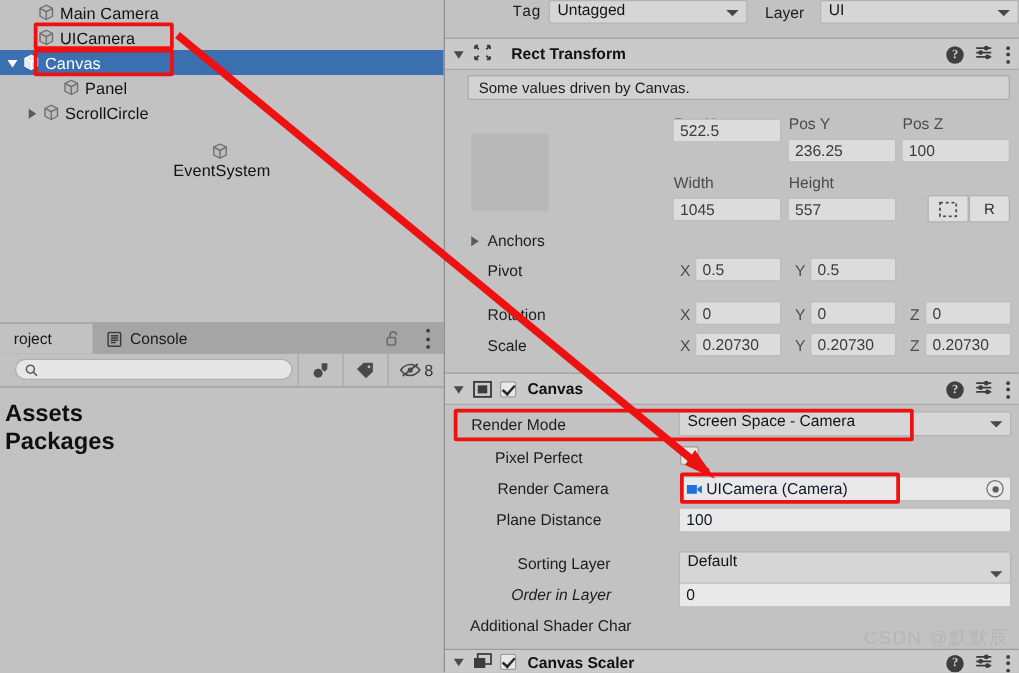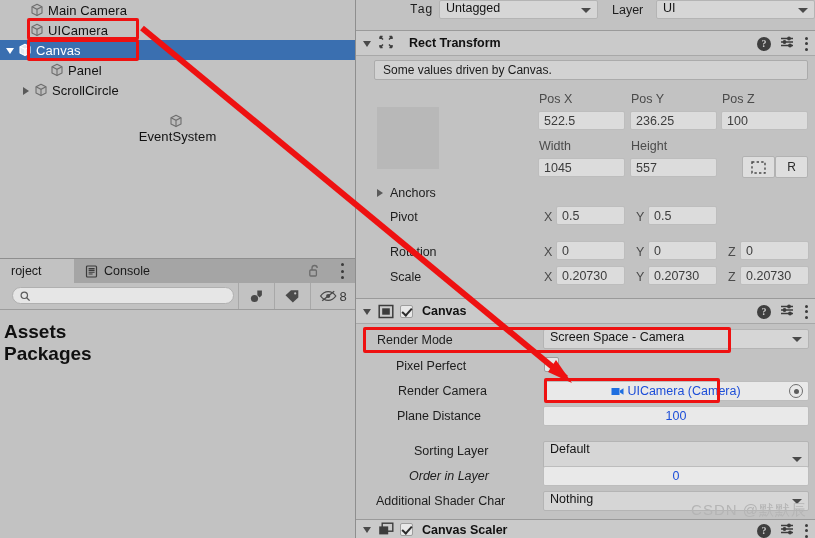--- a/index.html
+++ b/index.html
@@ -58,21 +58,21 @@
   .tagrow{position:absolute;left:0;top:0;width:459px;height:22px;}
   .lbl{position:absolute;font-size:12.5px;color:#1d1d1d;white-space:nowrap;}
   .lbl.dim{color:#4b4b4b;}
 
   .dropdown{position:absolute;background:#d6d6d6;border:1px solid #b4b4b4;box-sizing:border-box;border-radius:2px;
     display:flex;padding:0 6px;font-size:12.5px;color:#141414;}
   .dropdown .caret{position:absolute;right:6px;top:50%;margin-top:-2px;
     border-left:5px solid transparent;border-right:5px solid transparent;border-top:5px solid #4a4a4a;}
   .field{position:absolute;background:#dcdcdc;border:1px solid #bdbdbd;box-sizing:border-box;border-radius:2px;
     display:flex;align-items:center;padding:0 5px;font-size:12.5px;color:#3c3c3c;}
-  .field.white{background:#e9e9e9;color:#1d4ed8;justify-content:center;}
+  .field.white{background:#e9e9e9;color:#0f172a;}
 
   .comp-header{position:absolute;left:0;width:459px;height:24px;background:#cacaca;border-top:1px solid #9a9a9a;border-bottom:1px solid #a8a8a8;display:flex;align-items:center;}
   .comp-title{font-size:12.5px;font-weight:bold;color:#111;}
   .chk{width:13px;height:13px;background:#e8e8e8;border:1px solid #9d9d9d;box-sizing:border-box;position:relative;border-radius:2px;}
   .chk.on::after{content:"";position:absolute;left:3px;top:0px;width:4px;height:8px;border:solid #2b2b2b;border-width:0 2px 2px 0;transform:rotate(42deg);}
   .hdr-icons{position:absolute;right:7px;top:4px;display:flex;align-items:center;gap:9px;}
   .help-ico{width:14px;height:14px;border-radius:50%;background:#3f3f3f;color:#cfcfcf;font-size:10px;font-weight:bold;display:flex;align-items:center;justify-content:center;font-family:"Liberation Serif",serif;}
 
   .infobox{position:absolute;background:#d2d2d2;border:1px solid #ababab;box-sizing:border-box;border-radius:2px;
     display:flex;align-items:center;padding:0 8px;font-size:12px;color:#1b1b1b;}
@@ -282,21 +282,21 @@
     </div>
 
     <div class="infobox" style="left:18px;top:60px;width:434px;height:20px;">Some values driven by Canvas.</div>
 
     <div class="preview-sq" style="left:21px;top:107px;width:62px;height:62px;"></div>
 
     <span class="lbl dim" style="left:183px;top:92px;text-align:right;">Pos X</span>
     <span class="lbl dim" style="left:275px;top:92px;">Pos Y</span>
     <span class="lbl dim" style="left:366px;top:92px;">Pos Z</span>
 
-    <div class="field" style="left:182px;top:111px;width:87px;height:19px;">
+    <div class="field" style="left:182px;top:95px;width:87px;height:19px;">
         <span>522.5</span>
       </div>
     <div class="field" style="left:274px;top:111px;width:87px;height:19px;">
         <span>236.25</span>
       </div>
     <div class="field" style="left:365px;top:111px;width:87px;height:19px;">
         <span>100</span>
       </div>
 
     <span class="lbl dim" style="left:183px;top:139px;">Width</span>
@@ -418,24 +418,20 @@
       <span>Default</span>
       <span class="caret"></span>
     </div>
 
     <span class="lbl" style="left:53px;top:469px;font-style:italic;">Order in Layer</span>
     <div class="field white" style="left:187px;top:466px;width:266px;height:20px;">
         <span>0</span>
       </div>
 
     <span class="lbl" style="left:20px;top:494px;">Additional Shader Char</span>
-    <div class="dropdown" style="left:187px;top:491px;width:266px;height:20px;">
-      <span>Nothing</span>
-      <span class="caret"></span>
-    </div>
 
     <div class="comp-header" style="top:519px;height:19px;border-bottom:none;">
       <span class="foldout open dark" style="margin-left:5px;"></span>
       <span style="margin-left:4px;display:flex;">
         <svg width="16" height="15" viewBox="0 0 16 15">
             <rect x="4.2" y="1.2" width="10.6" height="8" fill="none" stroke="#3c3c3c" stroke-width="1.4"></rect>
             <rect x="1.2" y="4.4" width="9" height="8" fill="#3c3c3c"></rect>
           </svg>
       </span>
       <span class="chk on" style="margin-left:6px;"></span>

